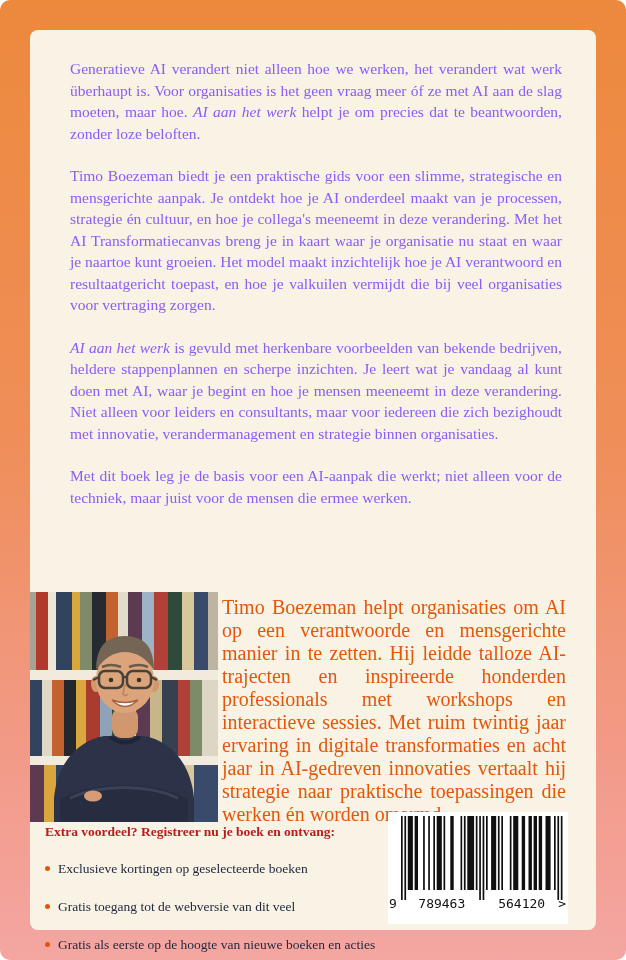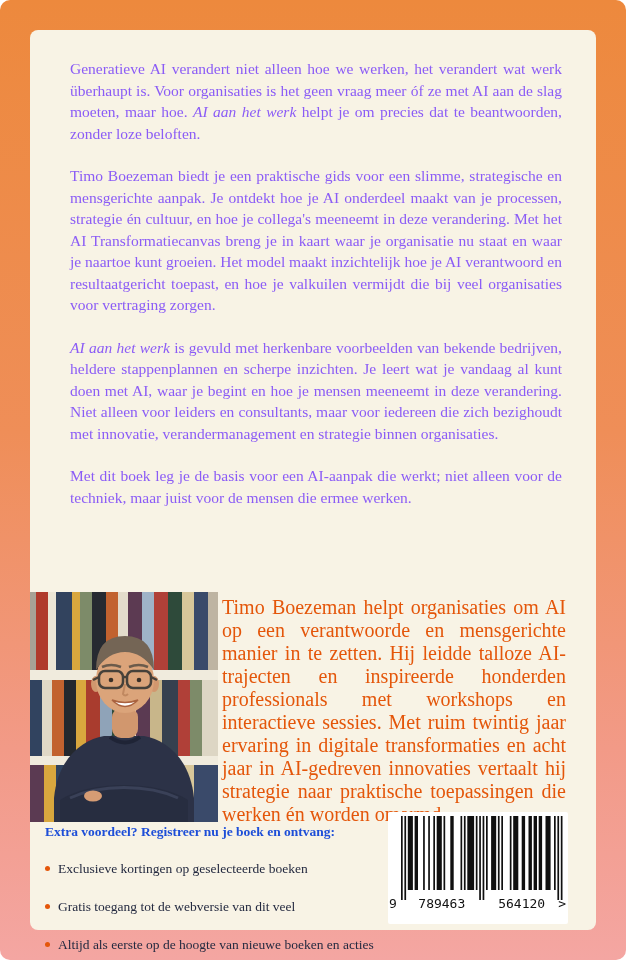--- a/index.html
+++ b/index.html
@@ -45,21 +45,21 @@
     #b04038 132px 150px,#d8c79a 150px 164px,#3a4a6a 164px 188px);}
   .person{position:absolute;left:0;top:0;}
   
   .bio{
     position:absolute;left:192px;top:566px;width:344px;
     color:#e4560a;font-size:20px;line-height:23px;
     text-align:justify;hyphens:auto;-webkit-hyphens:auto;
   }
   
   .offer{position:absolute;left:15px;top:794px;width:340px;color:#242a40;font-size:13.5px;}
-  .offer-heading{color:#1d4ed8;font-weight:bold;margin-bottom:2px;}
+  .offer-heading{color:#b91c1c;font-weight:bold;margin-bottom:2px;}
   .offer ul{list-style:none;margin:0;padding:0;}
   .offer li{position:relative;padding-left:13px;line-height:19px;margin-top:19px;}
   .offer li::before{
     content:"";position:absolute;left:0;top:7px;width:5px;height:5px;border-radius:50%;
     background:#e4560a;
   }
   .offer-footer{margin-top:12px;line-height:19px;}
   
   .barcode-box{
     position:absolute;left:358px;top:782px;width:180px;height:112px;
@@ -125,21 +125,21 @@
       </svg>
     </div>
 
     <div class="bio">Timo Boezeman helpt organisaties om AI op een verantwoorde en mensgerichte manier in te zetten. Hij leidde talloze AI-trajecten en inspireerde honderden professionals met workshops en interactieve sessies. Met ruim twintig jaar ervaring in digitale transformaties en acht jaar in AI-gedreven innovaties vertaalt hij strategie naar praktische toepassingen die werken én worden omarmd.</div>
 
     <div class="offer">
       <div class="offer-heading">Extra voordeel? Registreer nu je boek en ontvang:</div>
       <ul id="bullets">
           <li>Exclusieve kortingen op geselecteerde boeken</li>
           <li>Gratis toegang tot de webversie van dit veel</li>
-          <li>Altijd als eerste op de hoogte van nieuwe boeken en acties</li>
+          <li>Gratis als eerste op de hoogte van nieuwe boeken en acties</li>
         </ul>
       <div class="offer-footer">Meer informatie vind je in dit boek.</div>
     </div>
 
     <div class="barcode-box" id="barcode">
         <svg width="180" height="108" viewBox="0 0 180 108">
           <rect x="13.00" y="4" width="1.70" height="84"></rect>
           <rect x="16.40" y="4" width="1.70" height="84"></rect>
           <rect x="19.80" y="4" width="5.10" height="74"></rect>
           <rect x="26.60" y="4" width="3.40" height="74"></rect>

